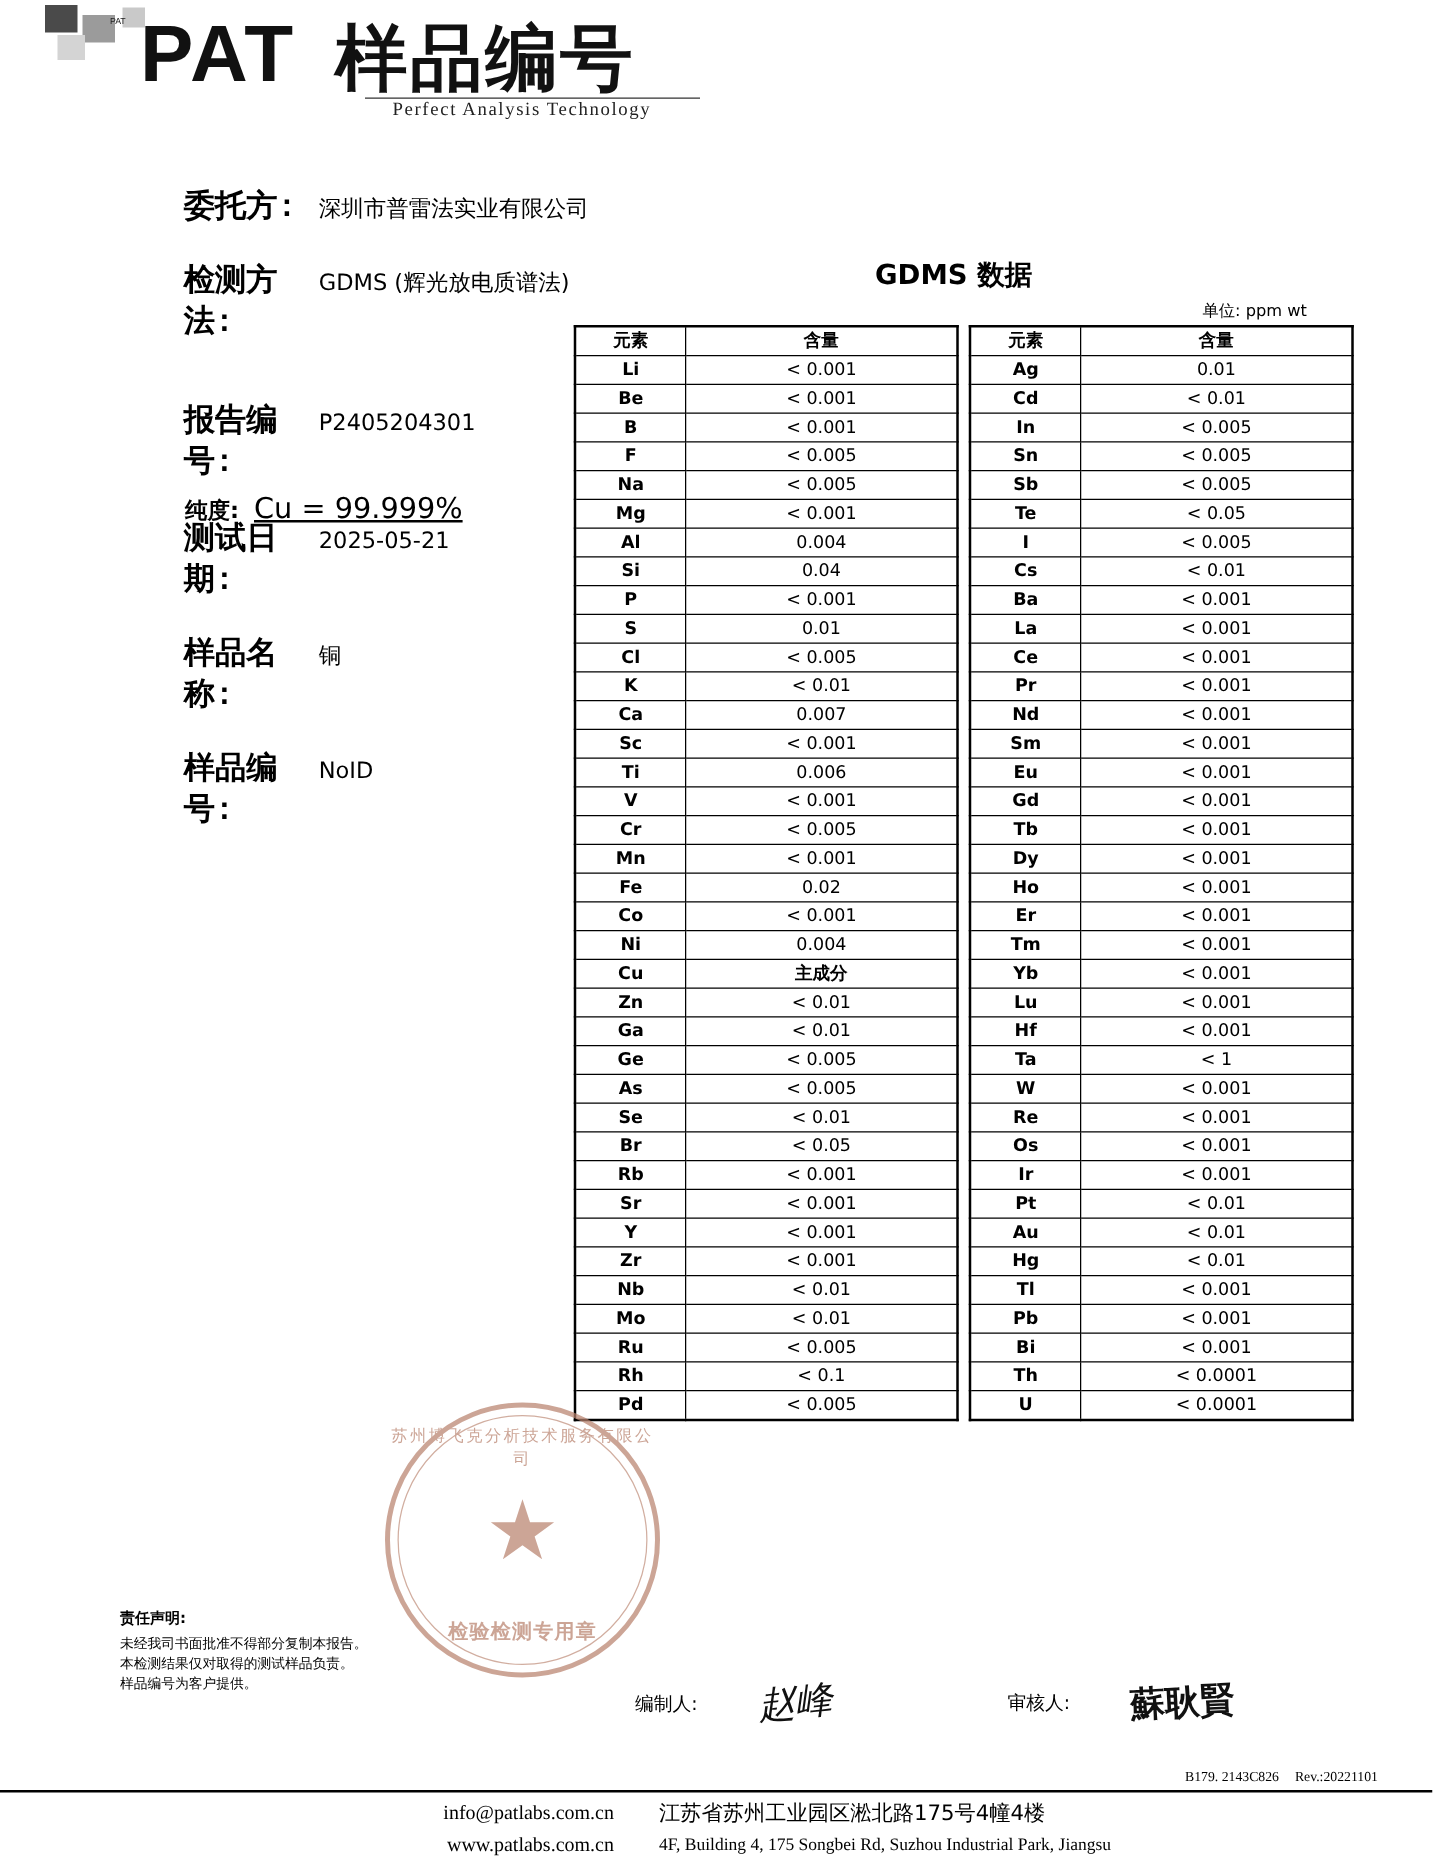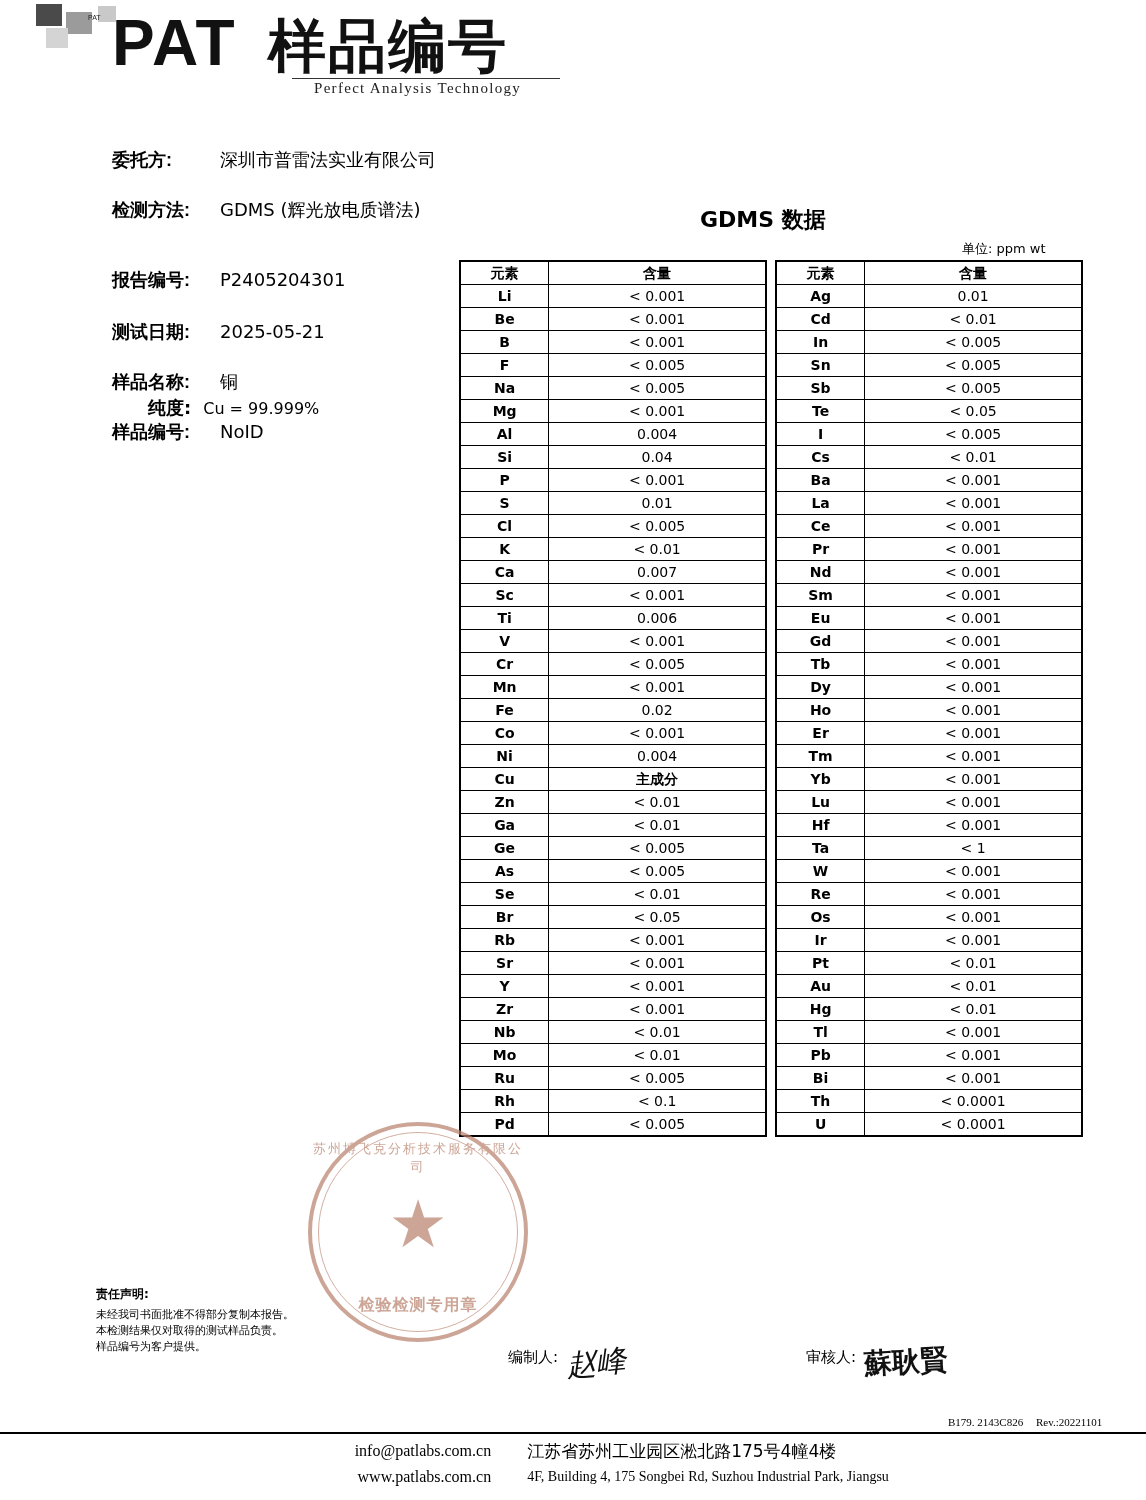--- a/index.html
+++ b/index.html
@@ -93,25 +93,26 @@
     left: 112px;
     top: 148px;
     width: 360px;
   }
   .info-row {
     display: flex;
     align-items: baseline;
     margin-bottom: 26px;
   }
   .info-label {
-    font-size: 18px;
-    font-weight: bold;
-    font-family: Liberation Sans, sans-serif;
+    font-size: 25px;
+    font-weight: bold;
+    font-family: Liberation Mono, monospace;
     width: 108px;
     flex: 0 0 108px;
+    margin-left: 35px;
   }
   .info-value {
     font-size: 18px;
     font-family: "DejaVu Sans", sans-serif;
   }
   .info-row.method { margin-bottom: 46px; }
   .info-row.reportno { margin-bottom: 28px; }
 
   .purity {
     position: absolute;
@@ -121,22 +122,23 @@
     align-items: baseline;
   }
   .purity-label {
     font-size: 18px;
     font-weight: bold;
     font-family: "DejaVu Sans", sans-serif;
     margin-right: 12px;
     margin-top: 16px;
   }
   .purity-value {
-    font-size: 16px;
-    font-family: "DejaVu Sans", sans-serif;
+    font-size: 23px;
+    font-family: "DejaVu Sans", sans-serif;
+    text-decoration: underline;
   }
 
   
   .table-title {
     position: absolute;
     left: 700px;
     top: 205px;
     font-size: 22px;
     font-weight: bold;
     font-family: "DejaVu Sans", sans-serif;
@@ -249,21 +251,22 @@
   }
   .disclaimer .dline {
     font-size: 11px;
     line-height: 16px;
   }
 
   
   .sig {
     position: absolute;
     display: flex;
-    align-items: flex-start;
+    align-items: center;
+    gap: 40px;
   }
   .sig-label {
     font-size: 15px;
     font-family: "DejaVu Sans", sans-serif;
     margin-right: 8px;
   }
   .sig-mark {
     font-size: 30px;
     font-family: "DejaVu Sans", sans-serif;
     font-style: italic;

